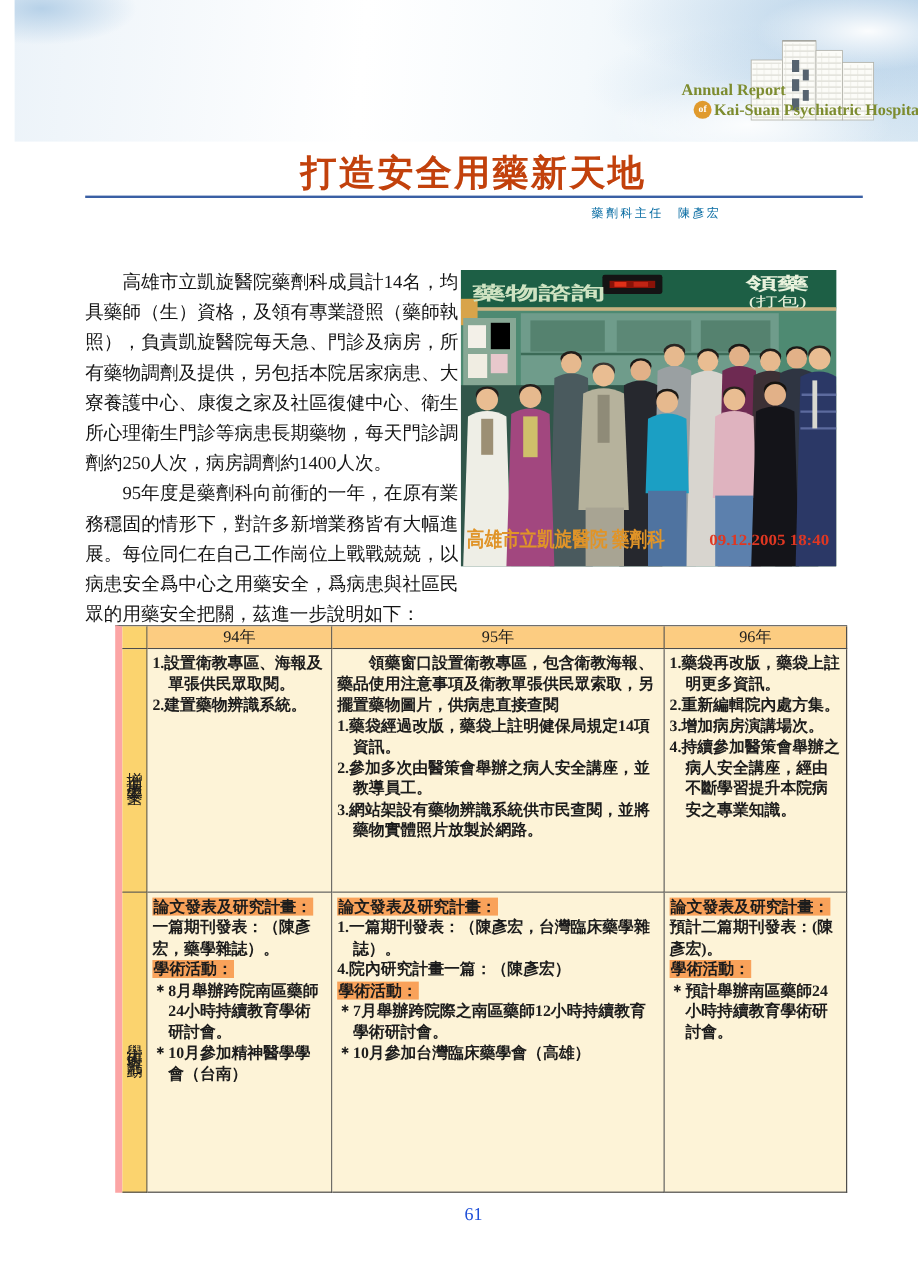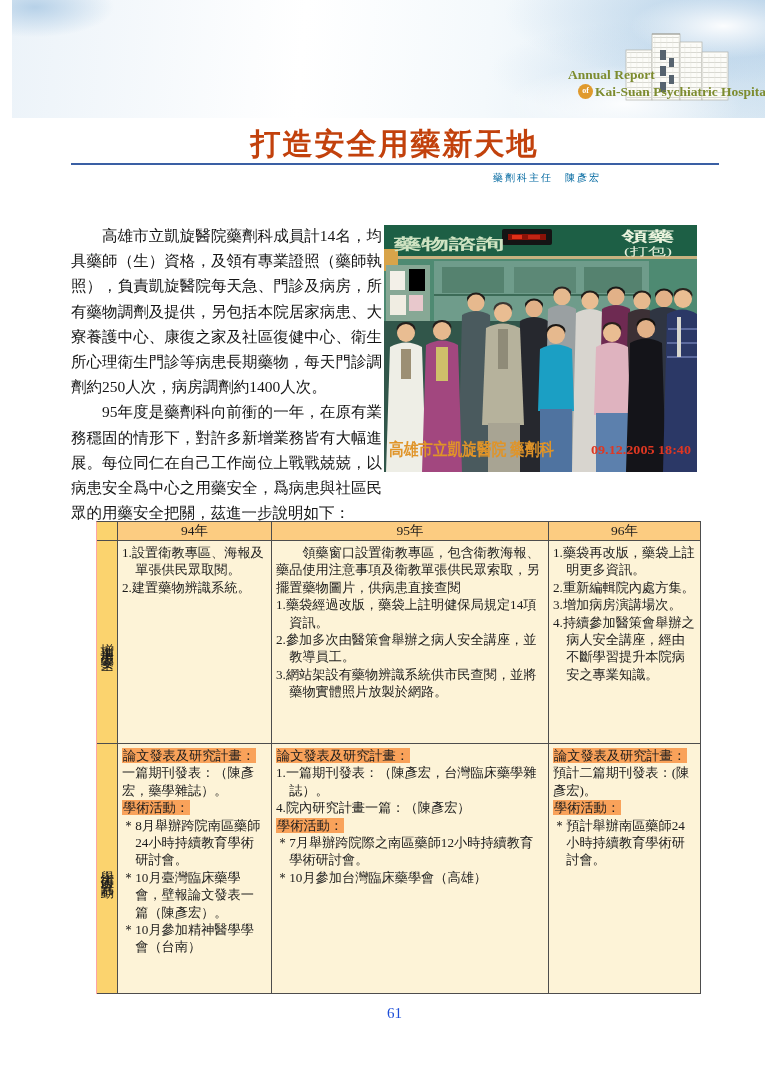--- a/index.html
+++ b/index.html
@@ -35,29 +35,29 @@
     font-size:15.5px;line-height:25.2px;color:#141414;}
   .bodycol p{margin:0;text-indent:2em;}
 
   
   .photo{position:absolute;left:372px;top:225px;width:313px;height:247px;}
 
   
   .tbl{position:absolute;left:84px;top:521px;width:604px;display:grid;
        grid-template-columns:21px 154px 277px 152px;
        grid-template-rows:19px 203px 250px;
-       border-top:1px solid #4d4d4d;border-left:1px solid #fca5a5;
+       border-top:1px solid #4d4d4d;border-left:6px solid #fca5a5;
        font-size:13.2px;line-height:17.4px;color:#1c1c1c;}
   .cell{border-right:1px solid #4d4d4d;border-bottom:1px solid #4d4d4d;box-sizing:border-box;overflow:hidden;}
   .corner,.rowlab{background:#fbd36e;}
   .head{background:#fccc81;display:flex;align-items:center;justify-content:center;font-size:13.5px;}
   .bodyc{background:#fdf3d7;padding:3px 4px 2px 4px;}
   .rowlab{display:flex;align-items:center;justify-content:center;}
   .vert{writing-mode:vertical-rl;text-orientation:upright;letter-spacing:3px;font-size:13.5px;}
-  .blk{margin:0;}
+  .blk{margin:0;font-weight:bold;}
   .item{padding-left:1em;text-indent:-1em;}
   .pind{text-indent:2em;}
   .hl{background:#f9a25a;padding:0 1px;}
 
   
   .pagenum{position:absolute;left:0;top:1005px;width:765px;text-align:center;font-size:15px;color:#1d4ed8;}
 </style>
 </head>
 <body>
 
@@ -257,21 +257,20 @@
     </div>
 
     <div class="cell rowlab">
       <span class="vert">學術研究活動</span>
     </div>
     <div class="cell bodyc">
       <div class="blk"><span class="hl">論文發表及研究計畫：</span></div>
       <div class="blk">一篇期刊發表：（陳彥宏，藥學雜誌）。</div>
       <div class="blk"><span class="hl">學術活動：</span></div>
       <div class="blk item">＊8月舉辦跨院南區藥師24小時持續教育學術研討會。</div>
-      <div class="blk item">＊10月臺灣臨床藥學會，壁報論文發表一篇（陳彥宏）。</div>
       <div class="blk item">＊10月參加精神醫學學會（台南）</div>
     </div>
     <div class="cell bodyc">
       <div class="blk"><span class="hl">論文發表及研究計畫：</span></div>
       <div class="blk item">1.一篇期刊發表：（陳彥宏，台灣臨床藥學雜誌）。</div>
       <div class="blk item">4.院內研究計畫一篇：（陳彥宏）</div>
       <div class="blk"><span class="hl">學術活動：</span></div>
       <div class="blk item">＊7月舉辦跨院際之南區藥師12小時持續教育學術研討會。</div>
       <div class="blk item">＊10月參加台灣臨床藥學會（高雄）</div>
     </div>

